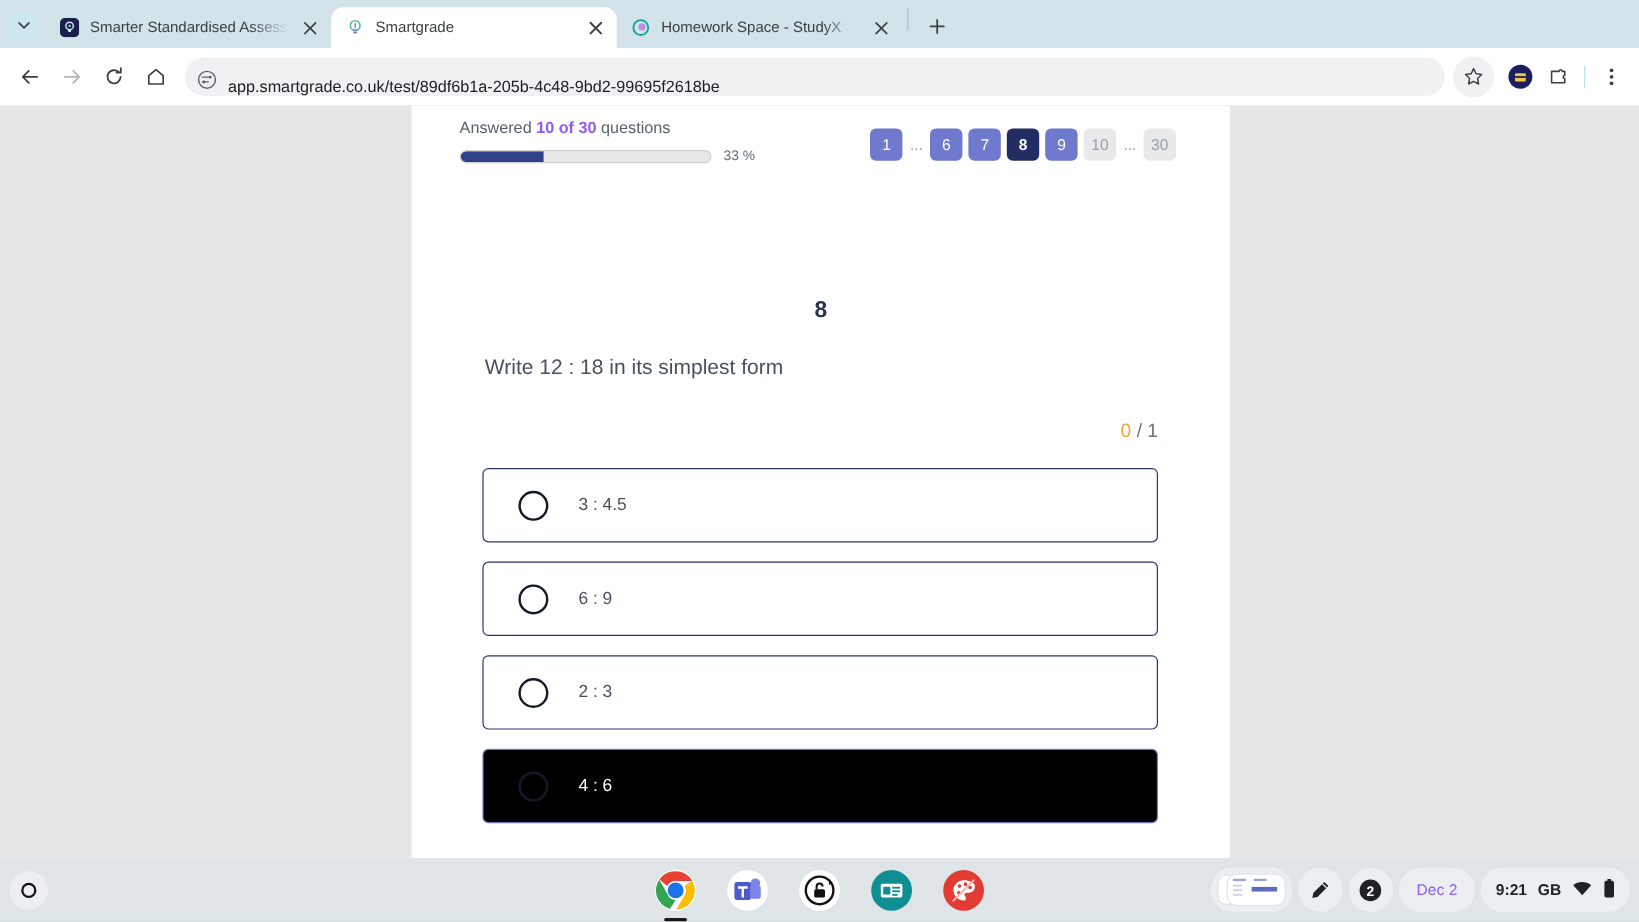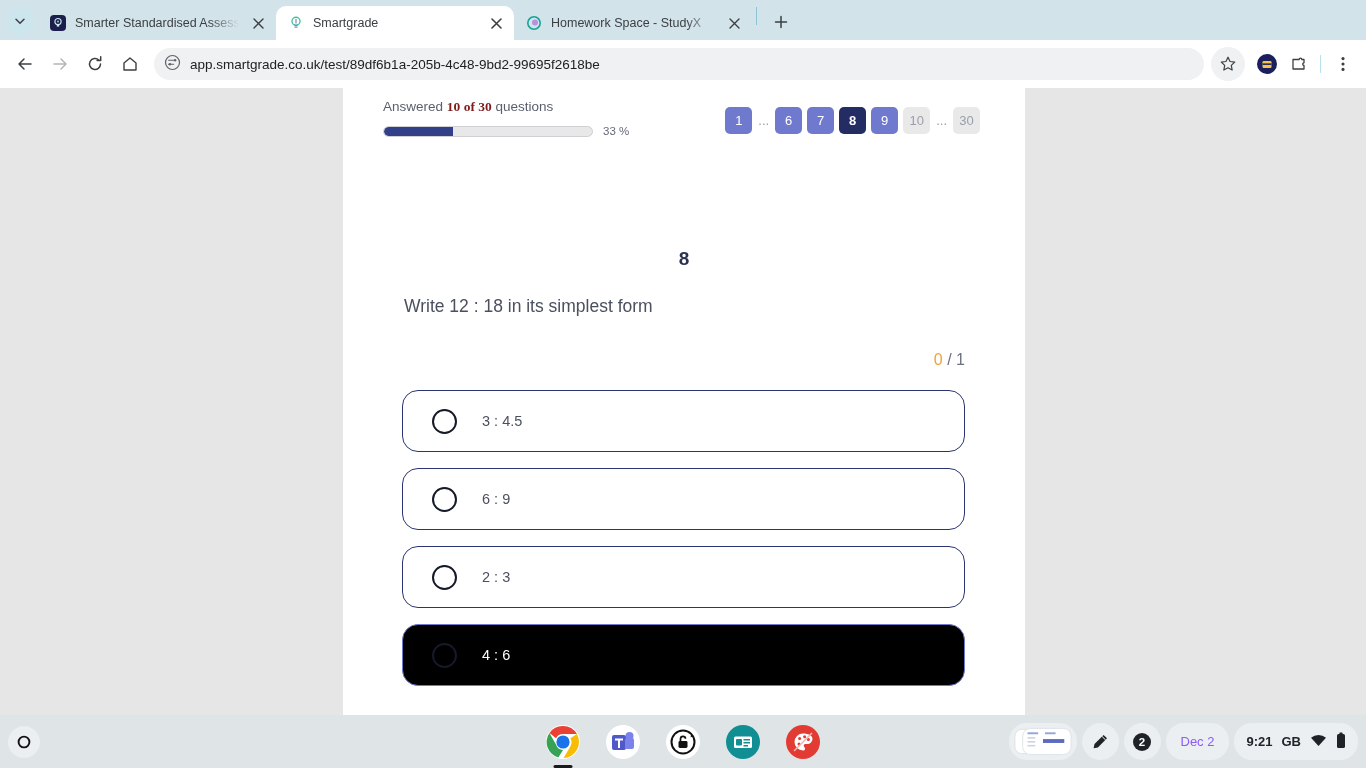--- a/index.html
+++ b/index.html
@@ -35,40 +35,40 @@
                mask-image: linear-gradient(to right, #000 82%, transparent 100%); }
   .tab-close { width: 20px; height: 20px; flex: 0 0 20px; display: flex; align-items: center; justify-content: center; }
   .tab-sep { width: 1px; height: 18px; background: #8fc4d6; align-self: center; margin: 0 4px 8px 4px; }
   .newtab { width: 28px; height: 28px; margin: 0 0 4px 6px; border-radius: 50%;
             display: flex; align-items: center; justify-content: center; }
 
   .toolbar { height: 48px; background: #ffffff; display: flex; align-items: center; padding: 0 8px; gap: 1px; }
   .nav-btn { width: 34px; height: 34px; border-radius: 50%; display: flex; align-items: center; justify-content: center; flex: 0 0 34px; }
   .omnibox {
     flex: 1; height: 32px; background: #eff1f3; border-radius: 16px;
-    display: flex; align-items: center; padding: 0 12px 0 10px; gap: 9px;
+    display: flex; align-items: flex-end; padding: 0 12px 0 10px; gap: 9px;
     margin: 0 6px; min-width: 0;
   }
   .omnibox-url { font-size: 13.5px; color: #202124; white-space: nowrap; overflow: hidden; }
   .star-btn { width: 34px; height: 34px; border-radius: 50%; display: flex; align-items: center; justify-content: center;
               background: #eff1f3; flex: 0 0 34px; margin-right: 6px; }
   .ext-icon { width: 30px; height: 30px; display: flex; align-items: center; justify-content: center; flex: 0 0 30px; }
   .tb-sep { width: 1px; height: 18px; background: #b6e0ef; margin: 0 6px; }
   .menu-btn { width: 30px; height: 30px; display: flex; align-items: center; justify-content: center; flex: 0 0 30px; }
 
   
   .viewport { flex: 1; background: #e6e6e6; position: relative; overflow: hidden; }
   .card {
     position: absolute; left: 343px; top: 0; width: 682px; height: 627px;
     background: #ffffff;
   }
 
   .progress-row { position: absolute; left: 40px; top: 11px; }
   .progress-label { font-size: 13.5px; color: #5a5f6e; }
-  .progress-label b { color: #7f1d1d; font-weight: 700; font-family: Liberation Serif, serif; }
+  .progress-label b { color: #8b5cf6; font-weight: 700; }
   .progress-bar-wrap { display: flex; align-items: center; gap: 10px; margin-top: 10px; }
   .progress-track {
     width: 210px; height: 11px; border-radius: 7px; background: #e8e8e8;
     border: 1px solid #cfcfd4; overflow: hidden;
   }
   .progress-fill { height: 100%; background: #32408a; border-radius: 7px 0 0 7px; }
   .progress-pct { font-size: 11.5px; color: #636977; text-align: right; }
 
   .pager { position: absolute; right: 45px; top: 19px; display: flex; align-items: center; gap: 5px; }
   .pg {
@@ -81,21 +81,21 @@
   .pg-dots { font-size: 13px; color: #9aa0ab; padding: 0 1px; }
 
   .qnum { position: absolute; top: 160px; left: 0; width: 682px; text-align: center;
           font-size: 19px; font-weight: 700; color: #2b3350; }
   .qtext { position: absolute; left: 61px; top: 208px; font-size: 17.5px; color: #4b5060; }
   .score { position: absolute; right: 60px; top: 263px; font-size: 16px; color: #6b7280; }
   .score .zero { color: #f0a33a; }
 
   .options { position: absolute; left: 59px; top: 302px; width: 563px; display: flex; flex-direction: column; gap: 16px; }
   .option {
-    height: 62px; border-radius: 16px; border: 1.3px solid #2b3572; background: #ffffff;
+    height: 62px; border-radius: 5px; border: 1.3px solid #2b3572; background: #ffffff;
     display: flex; align-items: center; padding-left: 29px; gap: 25px;
   }
   .option.selected { background: #000000; border-color: #6f79ce; }
   .radio { width: 25px; height: 25px; border-radius: 50%; border: 2.6px solid #151a28; flex: 0 0 25px; }
   .option-label { font-size: 14.5px; color: #4b5060; }
   .option.selected .option-label { color: #ffffff; }
 
   
   .shelf { height: 53px; background: #dfe4e7; display: flex; align-items: center; position: relative; }
   .launcher {

